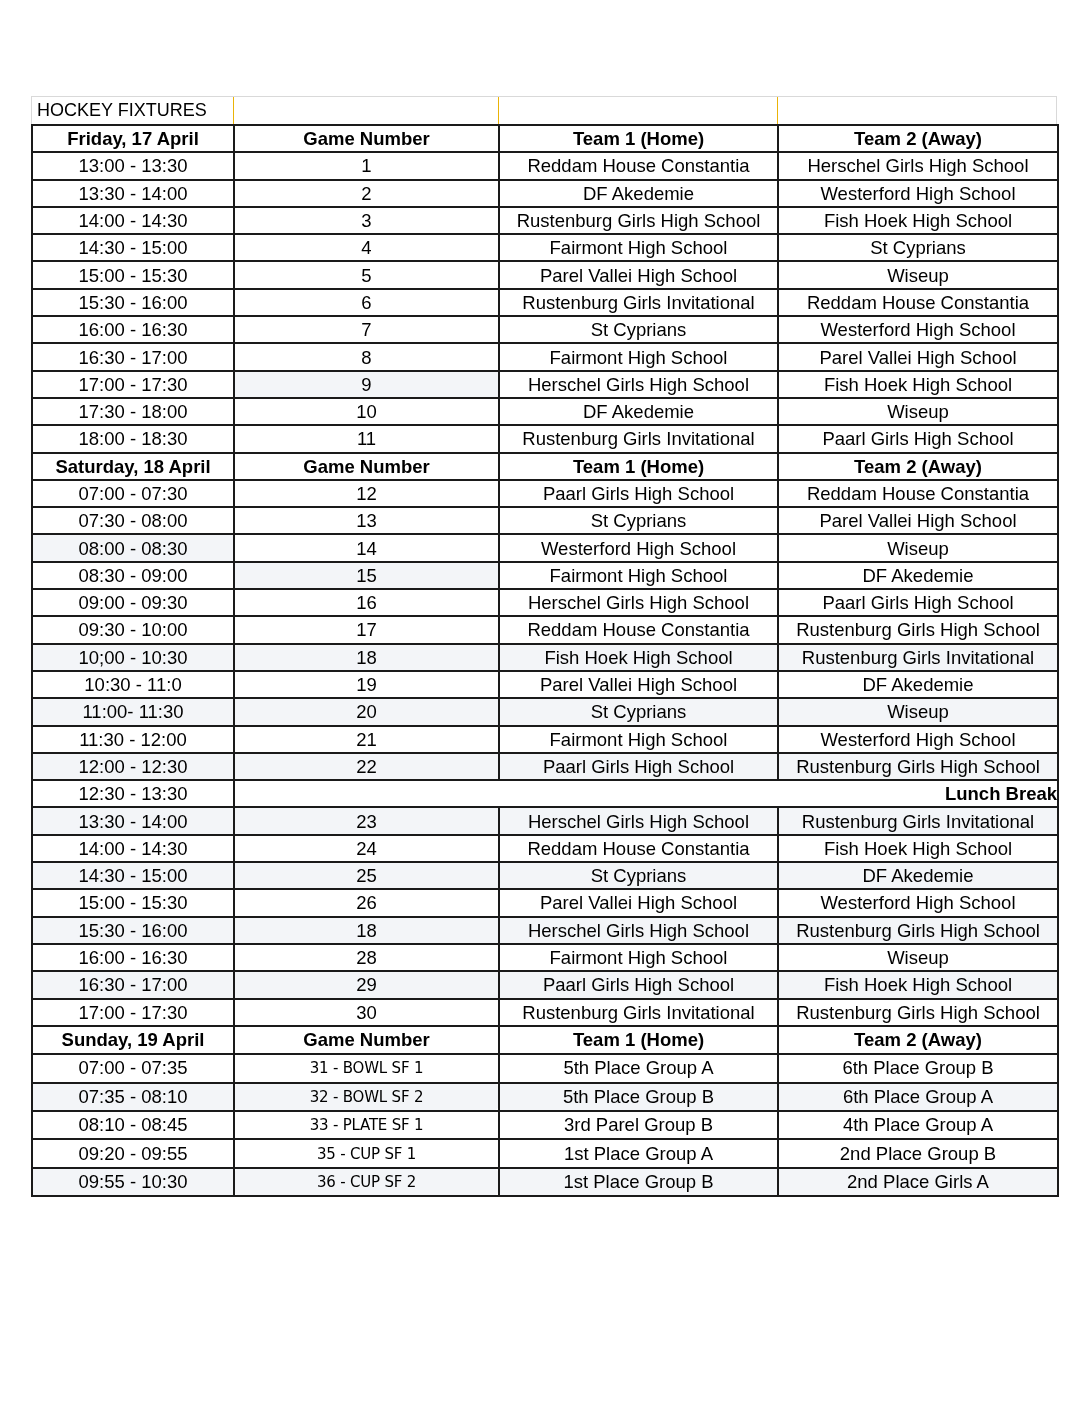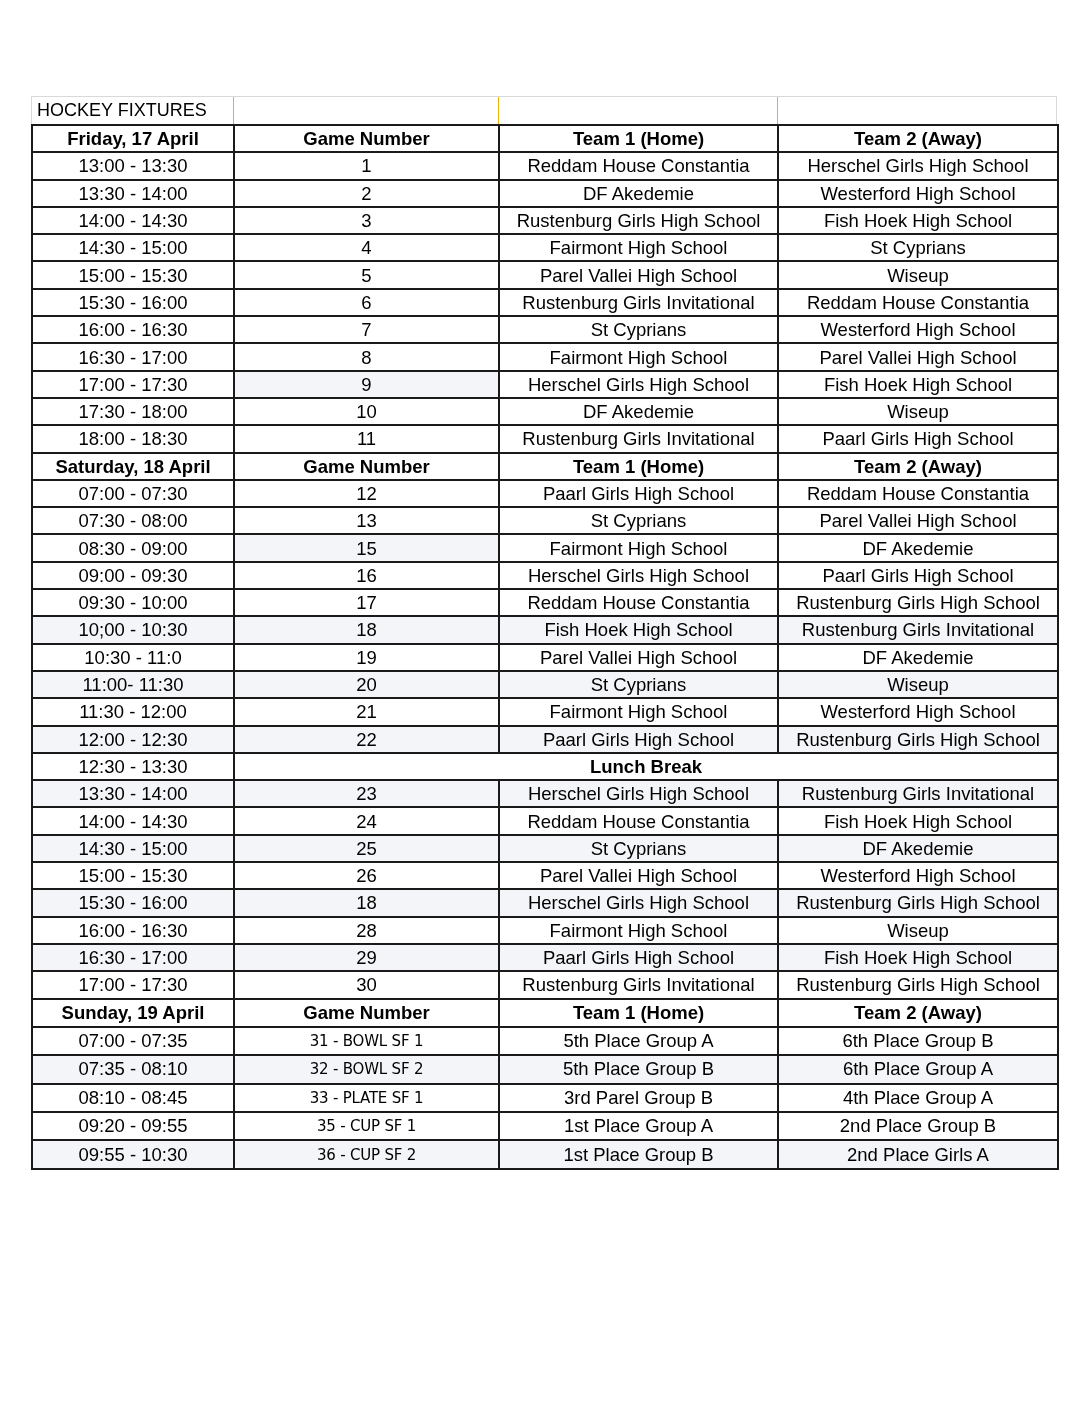--- a/index.html
+++ b/index.html
@@ -8,21 +8,21 @@
   .title-row { display: grid; grid-template-columns: 202px 265px 279px 280px; height: 28px; border: 1px solid #d9d9d9; border-bottom: none; box-sizing: border-box; }
   .title-row > div { border-right: 1px solid #eab308; font-size: 18px; line-height: 27px; padding-left: 5px; white-space: nowrap; }
   .title-row > div:last-child { border-right: none; }
   table { border-collapse: collapse; width: 1026px; table-layout: fixed; }
   col.c1 { width: 202px; } col.c2 { width: 265px; } col.c3 { width: 279px; } col.c4 { width: 280px; }
   td { border: 2px solid #1a1a1a; text-align: center; font-size: 18.5px; padding: 0; white-space: nowrap; overflow: hidden; height: 25.3px; line-height: 25px; }
   tr.day td { font-weight: bold; }
   tr.sun td { height: 26.4px; line-height: 26px; }
   td.shade { background: #f3f5f8; }
   td.code { font-family: "DejaVu Sans", sans-serif; font-size: 15px; letter-spacing: -0.2px; border-radius: 7px; }
-  td.lunch { font-weight: bold; }
+  td.lunch { font-weight: bold; text-align: right; }
 </style>
 </head>
 <body>
 
 <div class="sheet">
   <div class="title-row">
     <div>HOCKEY FIXTURES</div>
     <div></div>
     <div></div>
     <div></div>
@@ -119,20 +119,26 @@
           <td>Paarl Girls High School</td>
           <td>Reddam House Constantia</td>
         </tr>
         <tr>
           <td>07:30 - 08:00</td>
           <td>13</td>
           <td>St Cyprians</td>
           <td>Parel Vallei High School</td>
         </tr>
         <tr>
+          <td class="shade">08:00 - 08:30</td>
+          <td>14</td>
+          <td>Westerford High School</td>
+          <td>Wiseup</td>
+        </tr>
+        <tr>
           <td>08:30 - 09:00</td>
           <td class="shade ">15</td>
           <td>Fairmont High School</td>
           <td>DF Akedemie</td>
         </tr>
         <tr>
           <td>09:00 - 09:30</td>
           <td>16</td>
           <td>Herschel Girls High School</td>
           <td>Paarl Girls High School</td>

